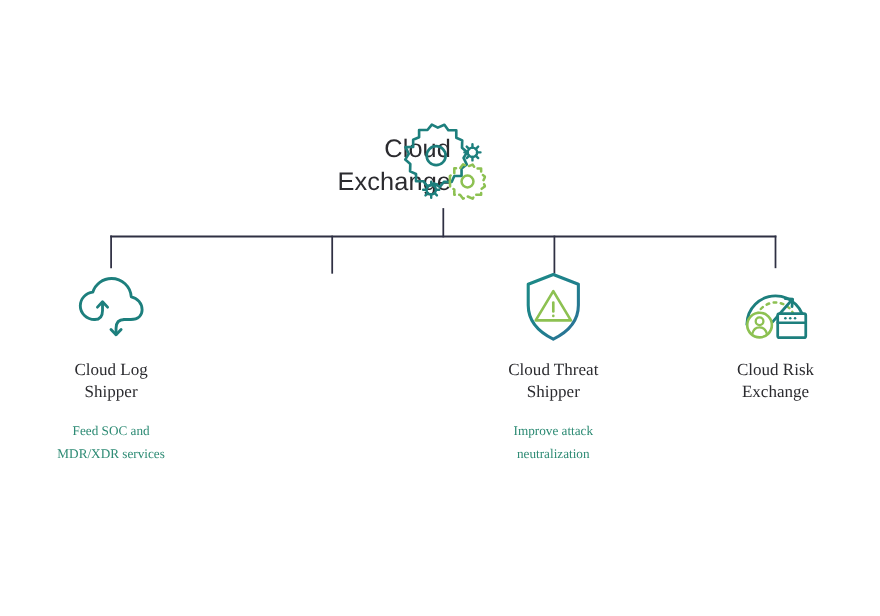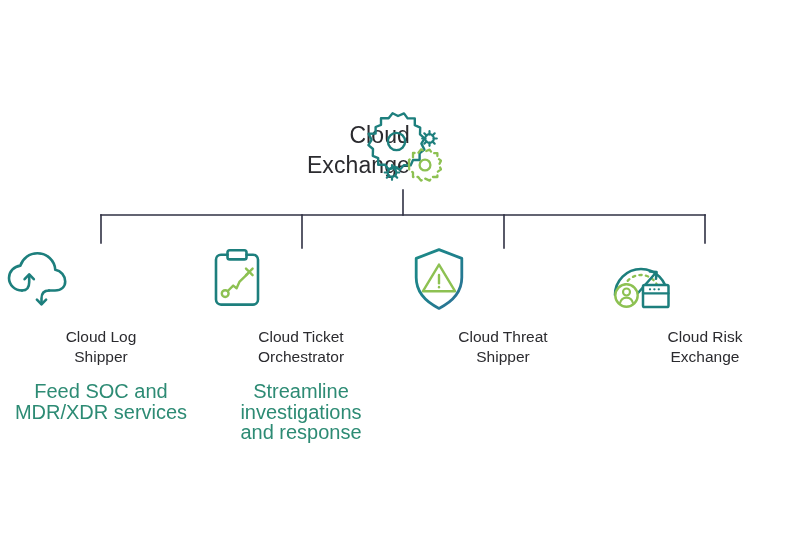--- a/index.html
+++ b/index.html
@@ -59,38 +59,40 @@
     pointer-events: none;
   }
 
   
   .child {
     position: absolute;
     top: 243px;
     width: 200px;
     display: flex;
     flex-direction: column;
+    align-items: center;
+    font-family: Liberation Serif, serif;
   }
   .child-icon {
     width: 72px;
     height: 72px;
     display: block;
   }
   .child-title {
     margin-top: 12px;
     font-size: 15.5px;
     line-height: 20px;
     color: #2b2b2f;
     text-align: center;
     white-space: pre-line;
     font-weight: 400;
   }
   .child-sub {
     margin-top: 14px;
-    font-size: 20px;
+    font-size: 12px;
     line-height: 20.5px;
     color: #2d8b74;
     text-align: center;
     white-space: pre-line;
     font-weight: 400;
   }
 
   .c0 { left: 1px;   }
   .c1 { left: 201px; }
   .c2 { left: 403px; }
@@ -169,60 +171,42 @@
         <path d="M48.0 47.5 C42.5 47.5 40.5 51.0 40.5 55.5 L40.5 61.0"></path>
         <path d="M35.9 56.6 L40.5 61.4 L45.1 56.6"></path>
       </g>
     </svg>
     <div class="child-title">Cloud Log
 Shipper</div>
     <div class="child-sub">Feed SOC and
 MDR/XDR services</div>
   </div>
 
-  <div class="child c1">
-    <svg class="child-icon" viewBox="0 0 72 72">
-      <g stroke="#1d7f7d" stroke-width="2.6" fill="none" stroke-linecap="round" stroke-linejoin="round">
-        <path d="M26.5 11.8 L20.0 11.8 C17.2 11.8 15.0 14.0 15.0 16.8 L15.0 56.6
-                 C15.0 59.4 17.2 61.6 20.0 61.6 L52.0 61.6 C54.8 61.6 57.0 59.4 57.0 56.6
-                 L57.0 16.8 C57.0 14.0 54.8 11.8 52.0 11.8 L45.5 11.8"></path>
-        <rect x="26.5" y="7.2" width="19" height="9.2" rx="2.2"></rect>
-      </g>
-      <g stroke="#8dc152" stroke-width="2.4" fill="none" stroke-linecap="round" stroke-linejoin="round">
-        <path d="M26.8 48.0 L32.2 42.6 L35.6 45.2 L38.6 38.6 L46.6 30.8"></path>
-        <circle cx="24.2" cy="50.6" r="3.4"></circle>
-        <path d="M45.0 25.6 L51.6 32.2 M51.6 25.6 L45.0 32.2"></path>
-      </g>
-    </svg>
-    <div class="child-title">Cloud Ticket
-Orchestrator</div>
-    <div class="child-sub">Streamline
-investigations
-and response</div>
-  </div>
 
   <div class="child c2">
     <svg class="child-icon" viewBox="0 0 72 72">
       <defs>
         <linearGradient id="shieldGrad" x1="0" y1="0" x2="1" y2="1">
           <stop offset="0%" stop-color="#1d8a86"></stop>
           <stop offset="55%" stop-color="#1f7f8d"></stop>
           <stop offset="100%" stop-color="#2f6f99"></stop>
         </linearGradient>
       </defs>
       <path d="M36.0 6.6 L58.8 15.4 L58.8 34.6 C58.8 48.4 49.4 58.8 36.0 65.4
                C22.6 58.8 13.2 48.4 13.2 34.6 L13.2 15.4 Z" stroke="url(#shieldGrad)" stroke-width="2.8" fill="none" stroke-linejoin="round"></path>
       <g stroke="#8dc152" stroke-width="2.4" fill="none" stroke-linecap="round" stroke-linejoin="round">
         <path d="M36.0 21.6 L52.0 48.2 L20.0 48.2 Z"></path>
         <path d="M36.0 32.0 L36.0 40.2"></path>
         <path d="M36.0 44.0 L36.0 44.3"></path>
       </g>
     </svg>
     <div class="child-title">Cloud Threat
 Shipper</div>
+    <div class="child-sub">Improve attack
+neutralization</div>
   </div>
 
   <div class="child c3">
     <svg class="child-icon" viewBox="0 0 72 72">
 
       <path d="M10.0 52.0 A26 26 0 1 1 62.0 52.0" stroke="#1d7f7d" stroke-width="2.6" fill="none" stroke-linecap="round"></path>
 
       <path d="M18.0 50.0 A18 18 0 1 1 54.0 50.0" stroke="#8dc152" stroke-width="2.3" fill="none" stroke-linecap="round" stroke-dasharray="2.4 4.2"></path>
 
       <g stroke="#1d7f7d" stroke-width="2.5" fill="none" stroke-linecap="round" stroke-linejoin="round">

